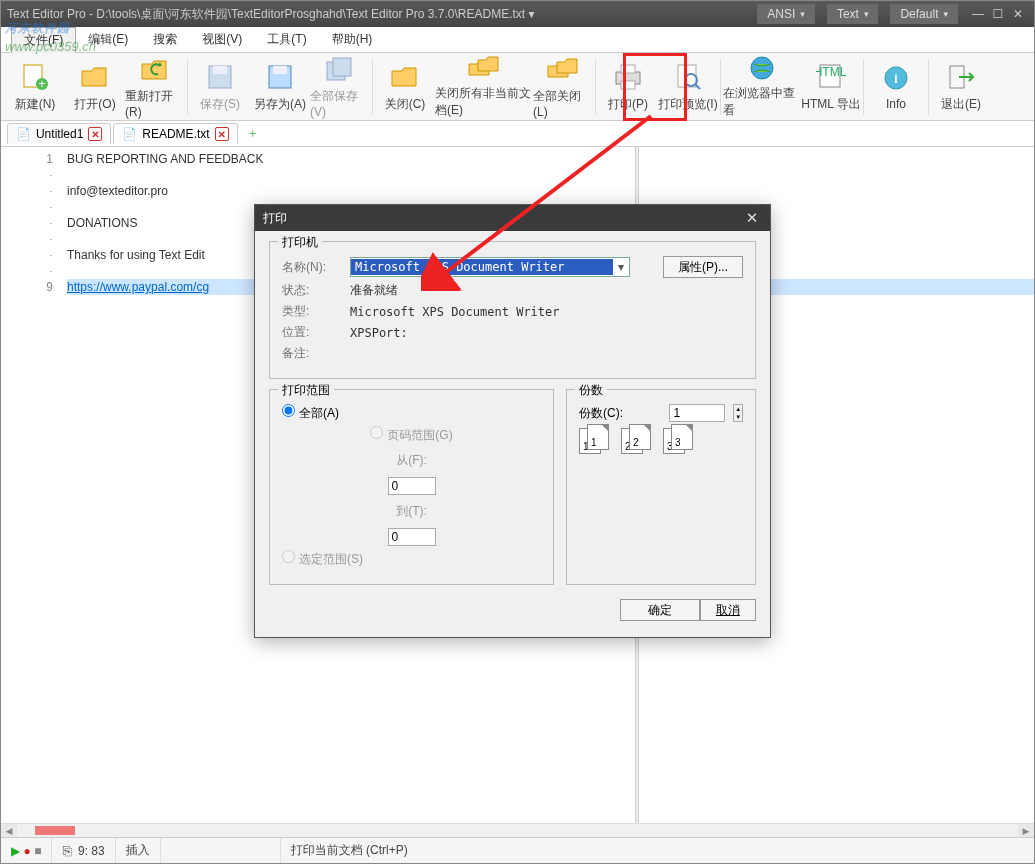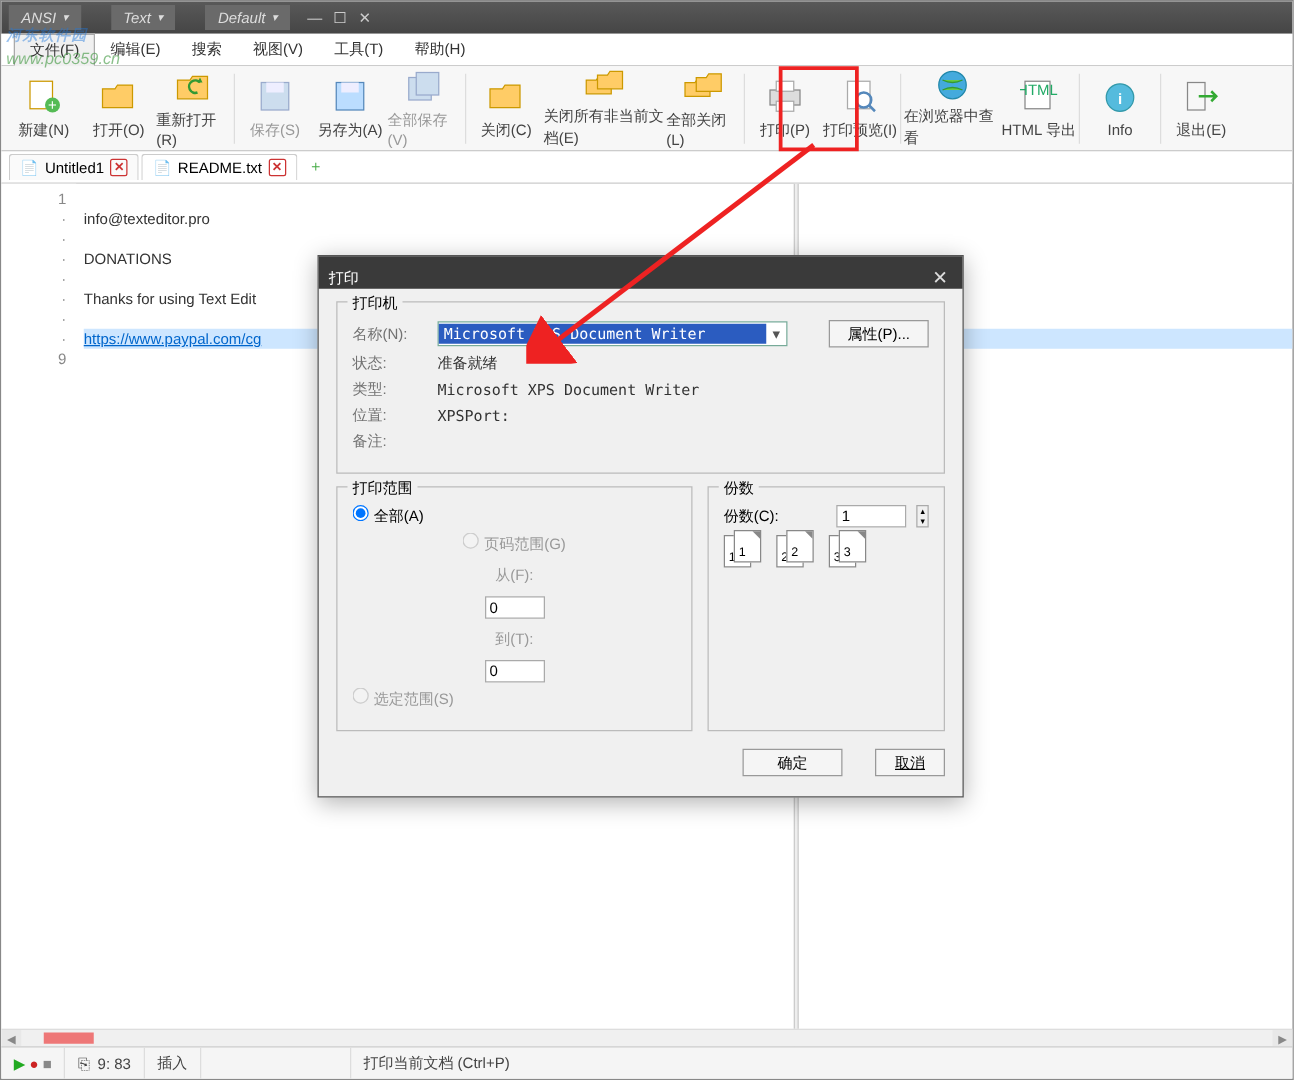--- a/index.html
+++ b/index.html
@@ -1,19 +1,19 @@
 <!DOCTYPE html>
 <html><head>
 <meta charset="utf-8">
 <style>
 *{box-sizing:border-box;margin:0;padding:0;font-family:"Microsoft YaHei","SimSun",sans-serif;font-size:12px;}
 body{background:#fff;width:1035px;height:864px;position:relative;overflow:hidden;border:1px solid #888;}
 .titlebar{height:26px;background:linear-gradient(#595959,#454545);display:flex;align-items:center;color:#ccc;padding:0 6px;}
 .titlebar .title{flex:1;white-space:nowrap;overflow:hidden;}
-.titlebar .tb-group{display:flex;gap:24px;margin-right:10px;font-style:italic;}
+.titlebar .tb-group{display:flex;gap:12px;margin-right:10px;}
 .tb-drop{background:#6a6a6a;color:#ddd;padding:3px 10px;border:none;display:flex;align-items:center;gap:5px;}
 .tb-drop::after{content:"▾";font-size:9px;}
 .win-btn{width:20px;height:18px;display:flex;align-items:center;justify-content:center;color:#ccc;}
 .menubar{height:26px;background:#fff;border-bottom:1px solid #ccc;display:flex;align-items:stretch;}
 .tab{padding:0 12px;display:flex;align-items:center;border-right:1px solid transparent;color:#333;}
 .tab.active{background:#f0f0f0;border:1px solid #aaa;border-bottom:1px solid #f0f0f0;margin-bottom:-1px;}
 .ribbon{height:68px;background:#f7f7f7;border-bottom:1px solid #ccc;display:flex;align-items:center;padding:2px 4px;position:relative;}
 .rbtn{display:flex;flex-direction:column;align-items:center;justify-content:center;width:60px;height:64px;font-size:11px;color:#444;gap:3px;}
 .rbtn .ic{width:32px;height:32px;display:flex;align-items:center;justify-content:center;}
 .rbtn.dim{color:#999;}
@@ -30,52 +30,53 @@
 .code .url{color:#06c;text-decoration:underline;}
 .code .sel{background:#cde6ff;}
 .splitter{position:absolute;top:0;bottom:0;left:634px;width:4px;background:#eee;border-left:1px solid #ccc;border-right:1px solid #ccc;}
 .statusbar{position:absolute;bottom:0;left:0;right:0;height:26px;background:#f5f5f5;border-top:1px solid #ccc;display:flex;align-items:center;font-size:12px;color:#444;}
 .statusbar .cell{padding:0 10px;border-right:1px solid #ddd;height:100%;display:flex;align-items:center;}
 .hscroll{position:absolute;bottom:26px;left:0;right:0;height:14px;background:#f0f0f0;border-top:1px solid #ddd;}
 .hscroll .thumb{position:absolute;left:34px;width:40px;top:2px;bottom:2px;background:#e77;}
 .hscroll .arr{position:absolute;width:16px;top:0;bottom:0;display:flex;align-items:center;justify-content:center;background:#e8e8e8;color:#888;font-size:9px;}
 .hscroll .arr.l{left:0;} .hscroll .arr.r{right:0;}
 .dialog{position:absolute;left:253px;top:203px;width:517px;background:#f0f0f0;border:1px solid #555;box-shadow:0 4px 18px rgba(0,0,0,0.3);}
-.dlg-title{height:26px;background:#3a3a3a;color:#fff;display:flex;align-items:flex-end;padding:0 8px;}
+.dlg-title{height:26px;background:#3a3a3a;color:#fff;display:flex;align-items:center;padding:0 8px;}
 .dlg-title .t{flex:1;}
 .dlg-title .cx{color:#ddd;font-size:15px;width:20px;text-align:center;}
 .dlg-body{padding:10px 14px;}
 .fieldset{border:1px solid #bbb;padding:10px 12px 12px;margin-bottom:10px;position:relative;}
 .fieldset .lg{position:absolute;top:-8px;left:8px;background:#f0f0f0;padding:0 4px;}
 .row{display:flex;align-items:center;gap:8px;margin:4px 0;}
 .lbl{width:60px;color:#737373;}
 .val{color:#333;}
 .combo{flex:0 0 280px;height:20px;border:1px solid #7a9;background:#fff;display:flex;align-items:center;}
 .combo .sel{flex:1;background:#2b5cc0;color:#fff;padding:1px 4px;font-family:Consolas,monospace;font-size:12px;}
 .combo .dd{width:16px;text-align:center;color:#555;}
 .btn{height:22px;padding:0 14px;background:#f5f5f5;border:1px solid #999;display:inline-flex;align-items:center;}
 .two-col{display:flex;gap:12px;}
 .two-col .fieldset{flex:1;}
 input[type=radio],input[type=checkbox]{margin-right:4px;}
 input.num{width:48px;height:18px;border:1px solid #aaa;padding:0 3px;background:#fff;}
 .copies-stack{display:flex;gap:4px;margin-top:6px;}
 .pg{width:22px;height:26px;border:1px solid #888;background:#fff;position:relative;}
 .pg::before{content:"";position:absolute;right:0;top:0;border-style:solid;border-width:0 6px 6px 0;border-color:transparent #888 transparent transparent;}
 .pg span{position:absolute;bottom:1px;left:3px;font-size:10px;}
-.dlg-foot{display:flex;justify-content:flex-end;gap:26px;padding:4px 0 6px;}
+.dlg-foot{display:flex;justify-content:flex-end;gap:0;padding:4px 0 6px;}
 .highlight{position:absolute;border:3px solid #e22;}
 .arrow-svg{position:absolute;pointer-events:none;}
 .watermark{position:absolute;top:6px;left:4px;font-size:28px;font-weight:bold;color:rgba(30,120,220,0.45);font-style:italic;letter-spacing:1px;}
 .watermark .sub{display:block;font-size:13px;color:rgba(60,150,60,0.6);font-weight:normal;letter-spacing:0;}
 .addtab{width:18px;height:18px;display:flex;align-items:center;justify-content:center;color:#4a4;margin-left:4px;}
 </style>
 </head>
 <body>
 
 <div class="titlebar">
+  <span class="title">Text Editor Pro  -  D:\tools\桌面\河东软件园\TextEditorProsghahd\Text Editor Pro 3.7.0\README.txt ▾</span>
   <div class="tb-group">
     <div class="tb-drop">ANSI</div>
     <div class="tb-drop">Text</div>
     <div class="tb-drop">Default</div>
   </div>
   <div class="win-btn">—</div>
   <div class="win-btn">☐</div>
   <div class="win-btn">✕</div>
 </div>
 
@@ -257,20 +258,21 @@
       <div>·</div>
       <div>·</div>
       <div>·</div>
       <div>·</div>
       <div>·</div>
       <div>·</div>
       <div>·</div>
       <div>9</div>
   </div>
   <div class="code">
+    <div class="ln">BUG REPORTING AND FEEDBACK</div>
     <div class="ln"></div>
     <div class="ln">info@texteditor.pro</div>
     <div class="ln"></div>
     <div class="ln">DONATIONS</div>
     <div class="ln"></div>
     <div class="ln"><span>Thanks for using Text Edit</span><span style="display:inline-block;width:520px;"></span><span>onating.</span></div>
     <div class="ln"></div>
     <div class="ln sel"><span class="url">https://www.paypal.com/cg</span></div>
   </div>
   <div class="splitter"></div>

